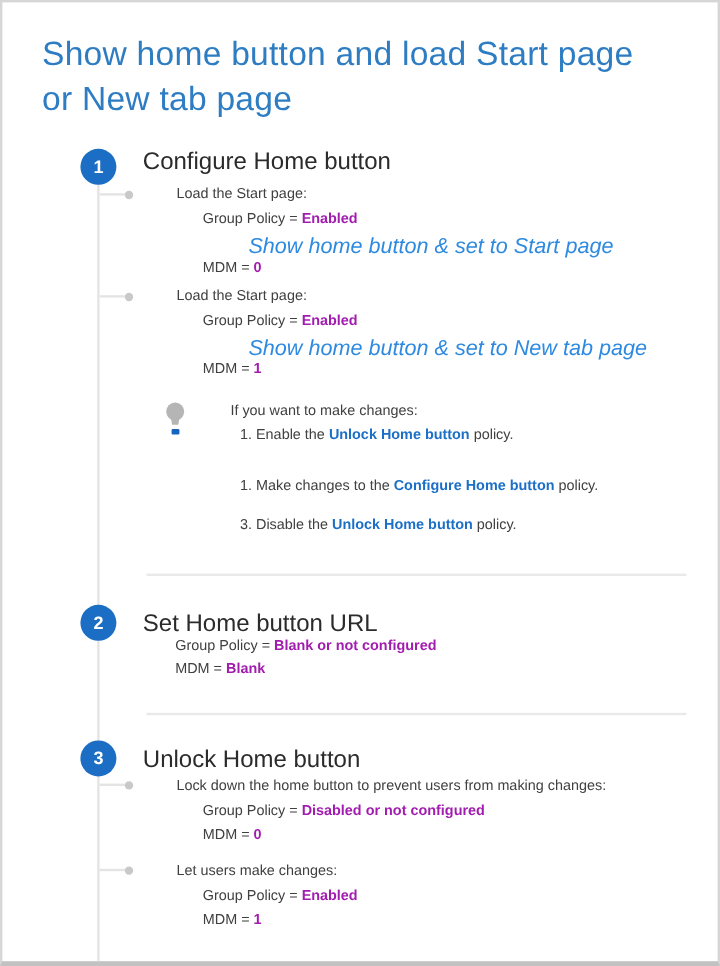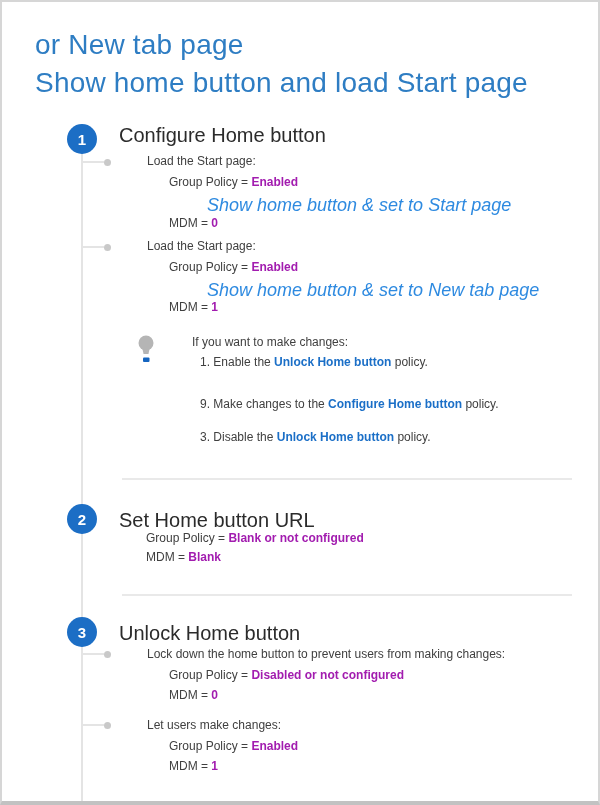--- a/index.html
+++ b/index.html
@@ -100,22 +100,22 @@
   .sep2 { top: 592px; }
 
   .bulb { position: absolute; left: 136px; top: 333px; }
 </style>
 </head>
 <body>
 
 <div class="page">
 
   <div class="title">
+    <div>Show home button and load Start page</div>
     <div>or New tab page</div>
-    <div>Show home button and load Start page</div>
   </div>
 
   <div class="vline"></div>
 
   <div class="num-circle c1">
     <span>1</span>
   </div>
   <div class="section-heading h1">Configure Home button</div>
 
   <div class="connector k1">
@@ -147,21 +147,21 @@
       <circle cx="8" cy="8" r="7.5" fill="#b5b5b5"></circle>
       <polygon points="4.5,14 11.5,14 10.5,19 5.5,19" fill="#b5b5b5"></polygon>
       <rect x="5" y="22.5" width="6.5" height="4.5" rx="1" fill="#1565c0"></rect>
     </svg>
   </div>
   <div class="body-line" style="left:163px; top:333px;">If you want to make changes:</div>
   <div class="body-line" style="left:171px; top:353px;">
     <span>1. Enable the </span><span class="policy-link">Unlock Home button</span><span> policy.</span>
   </div>
   <div class="body-line" style="left:171px; top:395px;">
-    <span>9. Make changes to the </span><span class="policy-link">Configure Home button</span><span> policy.</span>
+    <span>1. Make changes to the </span><span class="policy-link">Configure Home button</span><span> policy.</span>
   </div>
   <div class="body-line" style="left:171px; top:428px;">
     <span>3. Disable the </span><span class="policy-link">Unlock Home button</span><span> policy.</span>
   </div>
 
   <div class="separator sep1"></div>
 
   <div class="num-circle c2">
     <span>2</span>
   </div>

